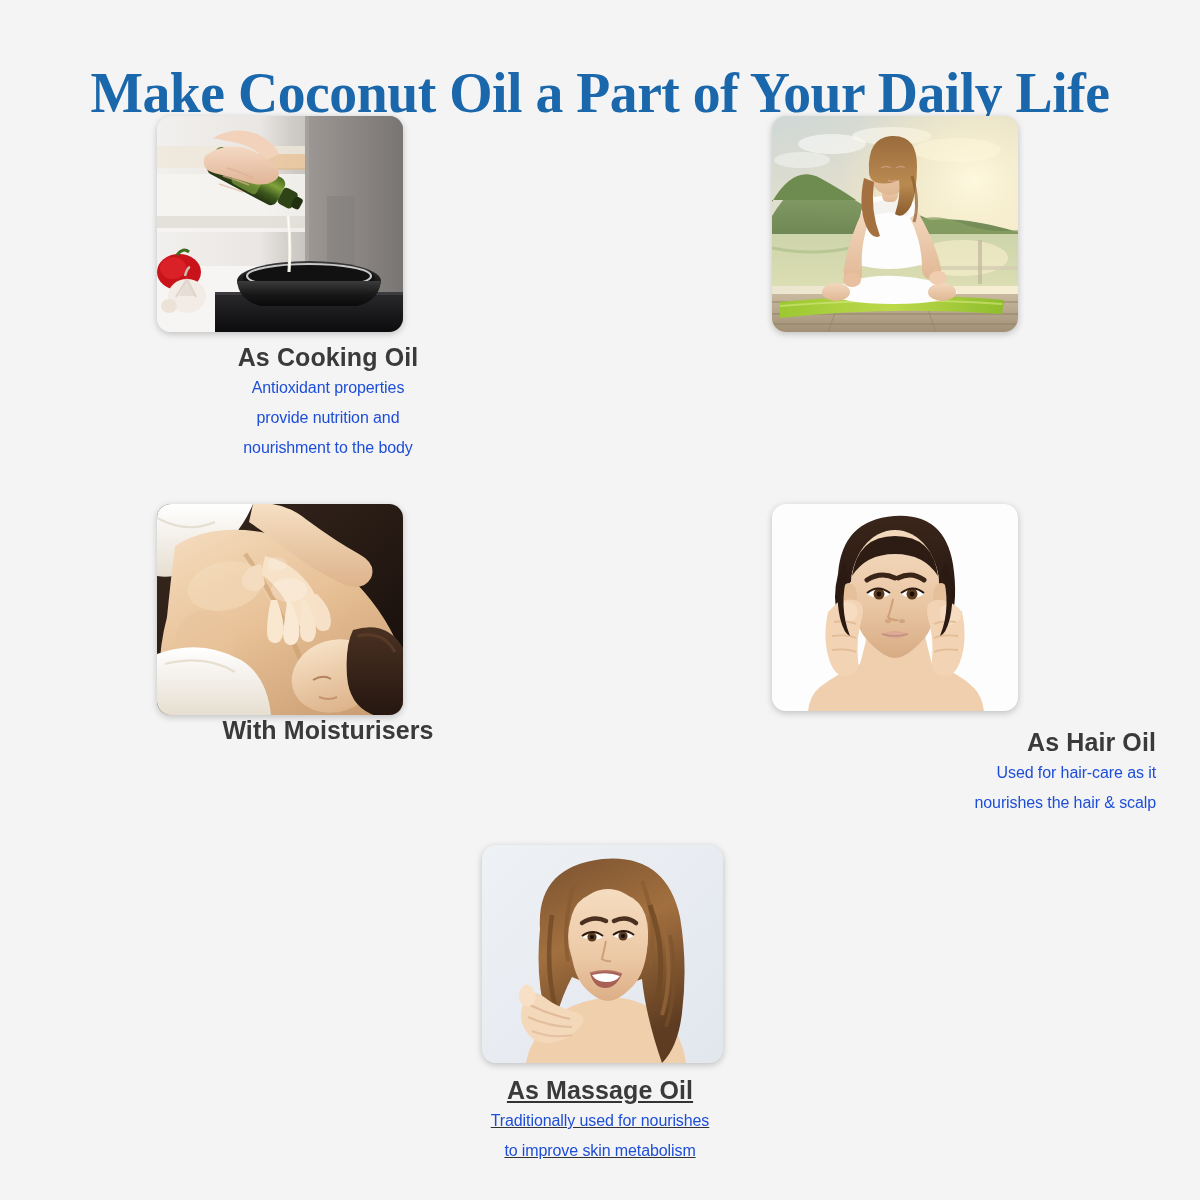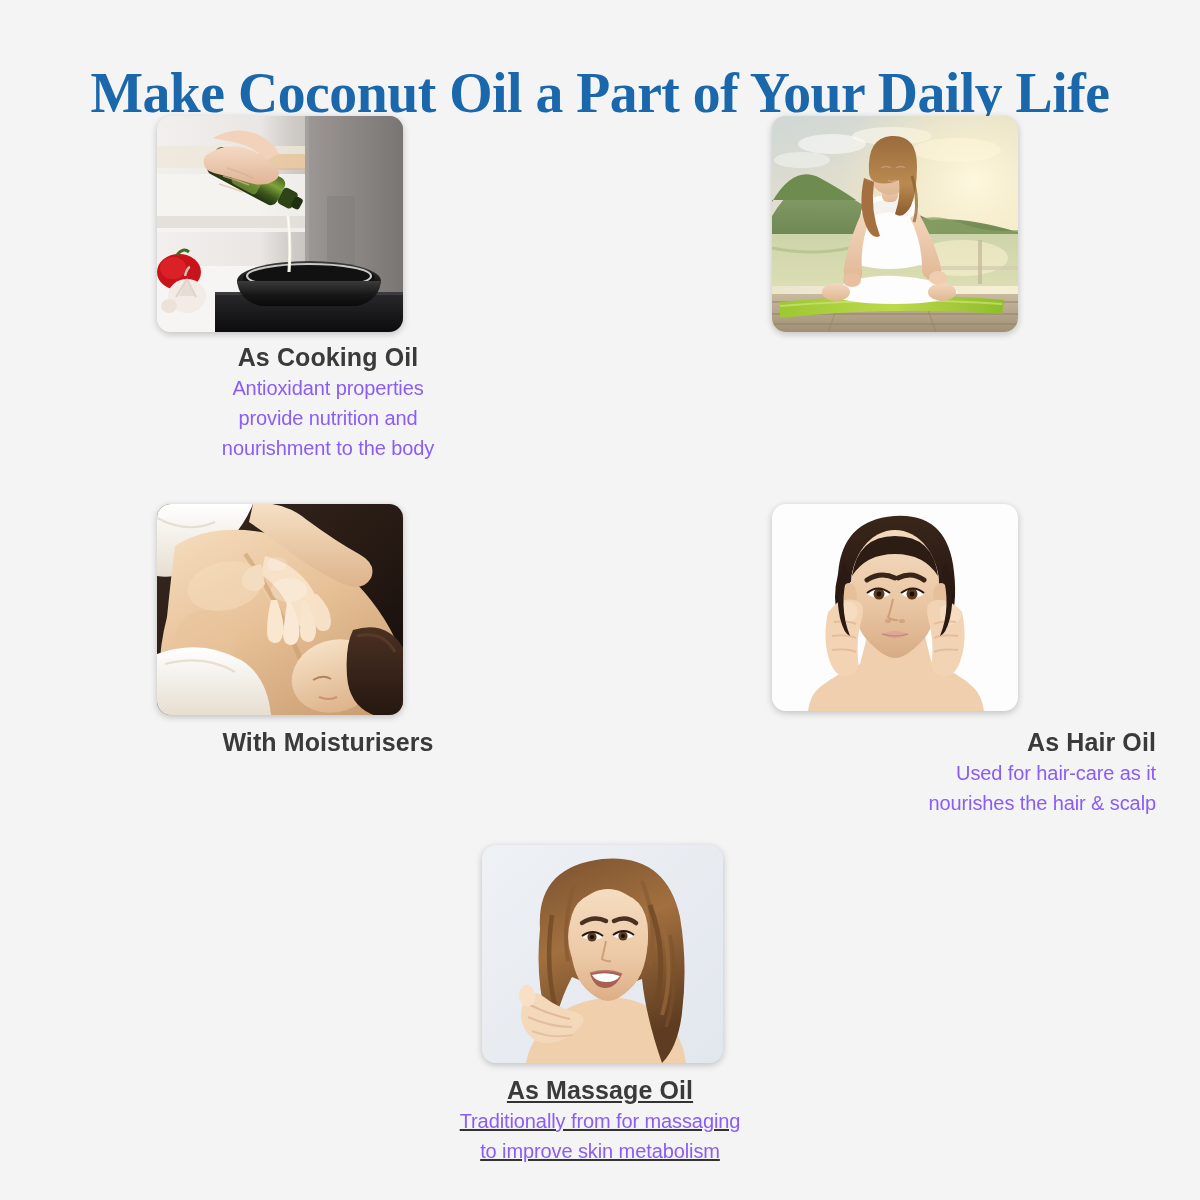--- a/index.html
+++ b/index.html
@@ -55,40 +55,40 @@
     color: #333333;
   }
   .cap-title {
     font-size: 25px;
     font-weight: bold;
     line-height: 31px;
     color: #3a3a3a;
     letter-spacing: 0.1px;
   }
   .cap-desc {
-    font-size: 20px;
+    font-size: 16px;
     font-weight: normal;
     line-height: 30px;
-    color: #8b5cf6;
+    color: #1d4ed8;
     letter-spacing: -0.1px;
     white-space: pre-line;
   }
 
   
   #card-cooking  { left: 58px;  top: 116px; width: 540px; }
   #card-cooking  .thumb { width: 246px; height: 216px; margin: 0 auto 0 99px; }
   #card-cooking  .caption { margin-top: 10px; width: 540px; }
 
   #card-immunity { left: 616px; top: 116px; width: 540px; }
   #card-immunity .thumb { width: 246px; height: 216px; margin: 0 auto 0 156px; }
   #card-immunity .caption { margin-top: 10px; width: 540px; }
 
   #card-moist    { left: 58px;  top: 504px; width: 540px; }
   #card-moist    .thumb { width: 246px; height: 211px; margin: 0 auto 0 99px; }
-  #card-moist    .caption { margin-top: 12px; width: 540px; }
+  #card-moist    .caption { width: 540px; }
 
   #card-hair     { left: 616px; top: 504px; width: 540px; }
   #card-hair     .thumb { width: 246px; height: 207px; margin: 0 auto 0 156px; }
   #card-hair     .caption { margin-top: 16px; width: 540px; text-align: right; }
 
   #card-massage  { left: 330px; top: 845px; width: 540px; }
   #card-massage  .thumb { width: 241px; height: 218px; margin: 0 auto 0 152px; }
   #card-massage  .caption { margin-top: 12px; width: 540px; text-decoration: underline; }
 </style>
 </head>
@@ -473,18 +473,18 @@
 
         <path d="M44 152 q-10 20 0 34 q8 14 24 12 q18 -2 30 -16 q8 -10 -2 -14 q-22 -6 -34 -16 q-10 -8 -18 0 z" fill="#f4d8ba"></path>
         <path d="M48 160 q20 10 40 14" stroke="#dcb391" stroke-width="2" fill="none" opacity="0.8"></path>
         <path d="M46 172 q22 10 44 10" stroke="#dcb391" stroke-width="2" fill="none" opacity="0.7"></path>
         <path d="M50 186 q20 8 40 4" stroke="#dcb391" stroke-width="2" fill="none" opacity="0.6"></path>
         <path d="M42 140 q-8 8 -4 16 q4 8 12 4 q6 -6 2 -14 q-4 -8 -10 -6 z" fill="#f7e0c6"></path>
       </svg>
     </div>
     <div class="caption">
       <div class="cap-title">As Massage Oil</div>
-      <div class="cap-desc">Traditionally from for massaging
+      <div class="cap-desc">Traditionally used for nourishes
 to improve skin metabolism</div>
     </div>
   </div>
 
 </div>
 
 </body></html>

